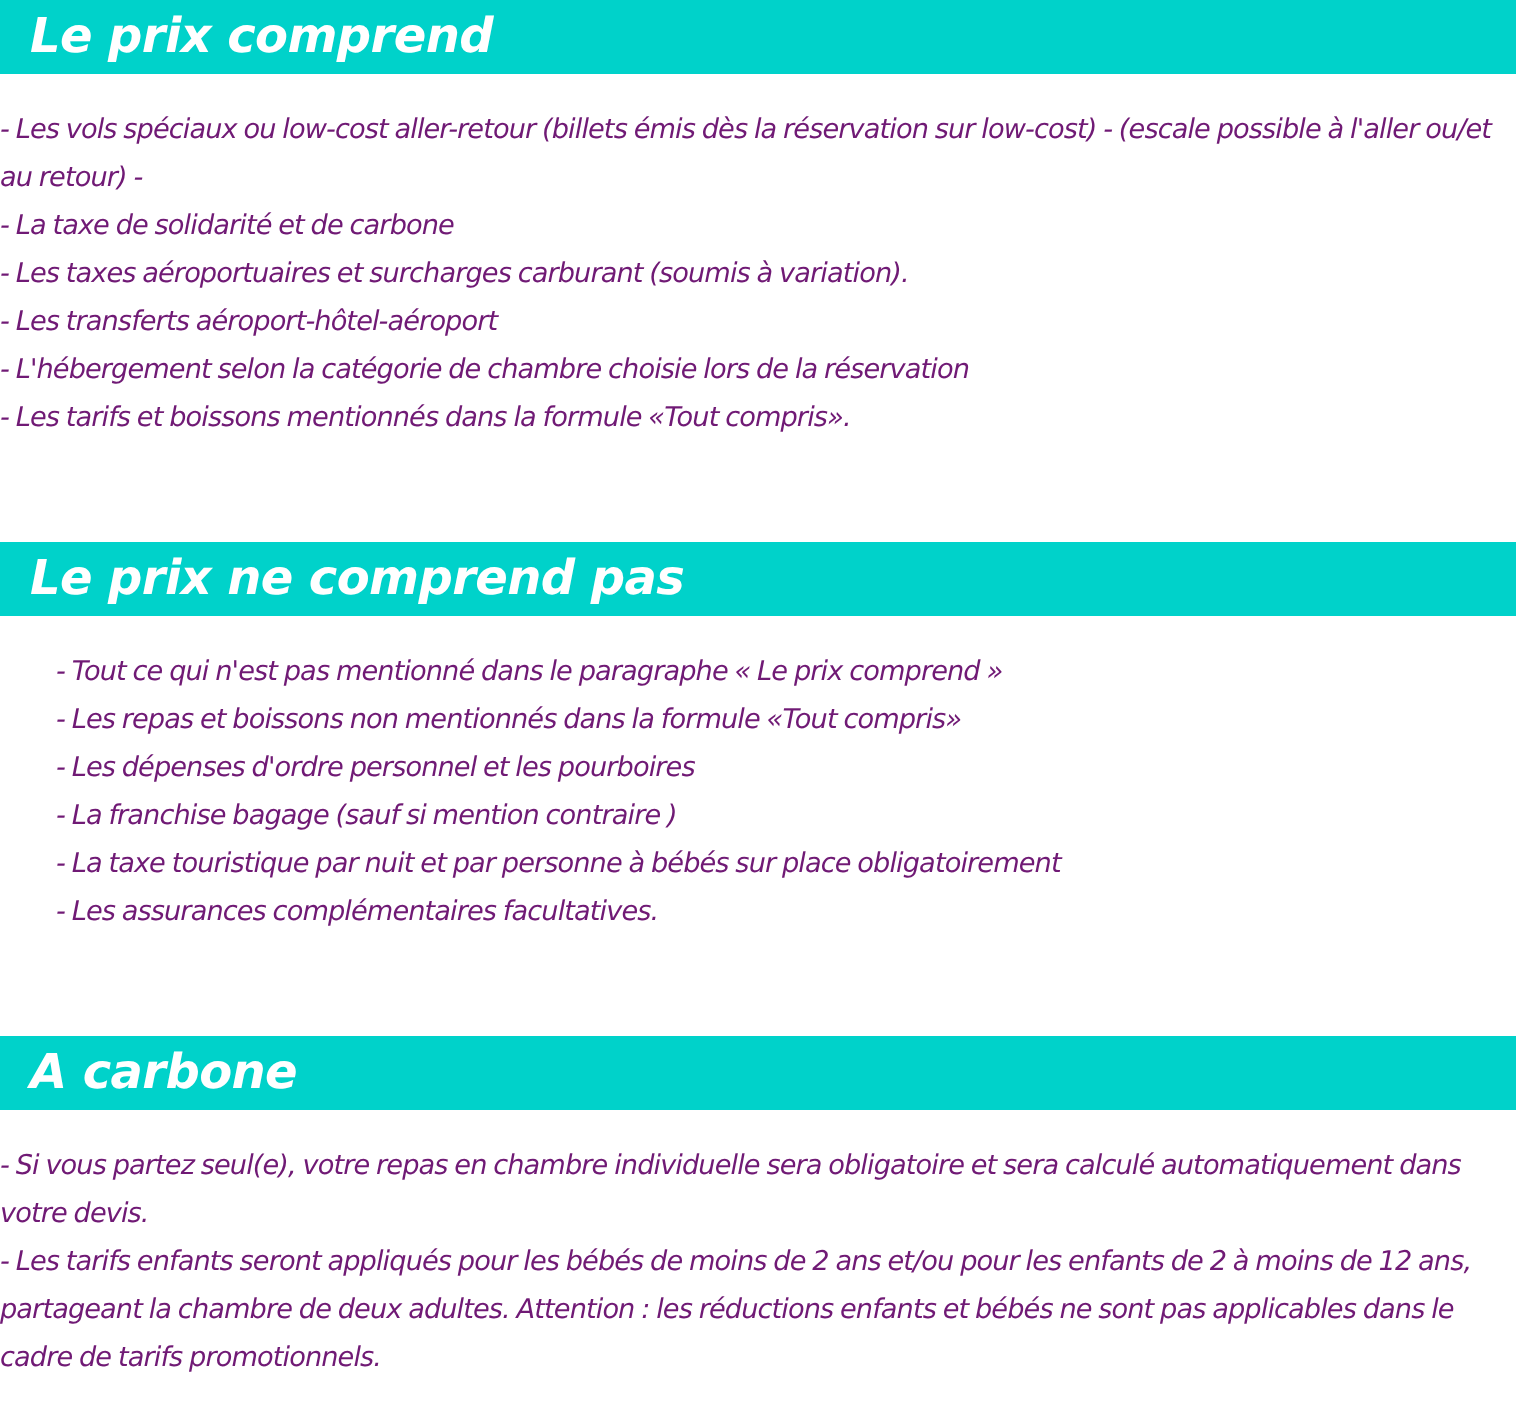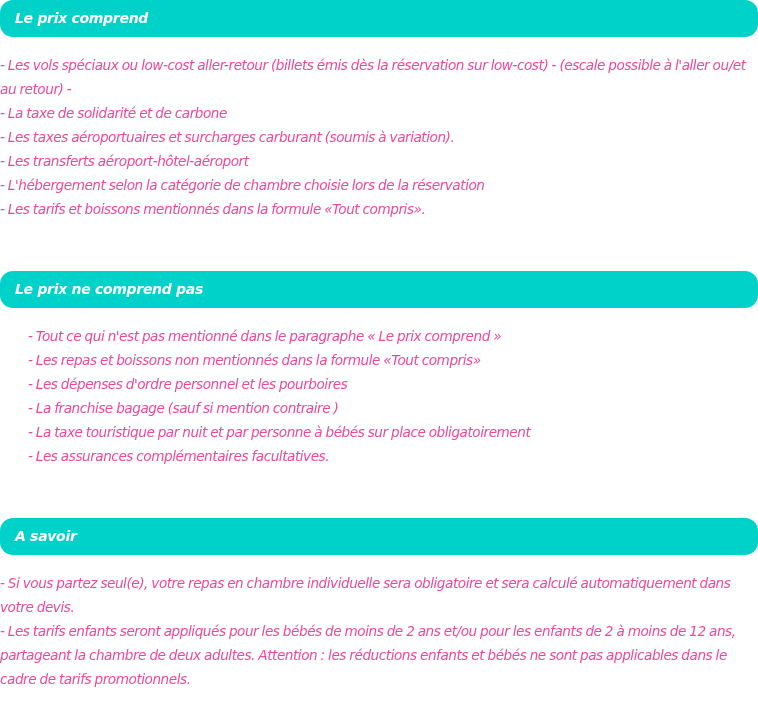--- a/index.html
+++ b/index.html
@@ -18,39 +18,38 @@
       position: absolute;
       left: 0;
       width: 758px;
       height: 37px;
       background: #00d2ca;
       color: #ffffff;
       box-sizing: border-box;
       padding-left: 15px;
       font-style: italic;
       font-weight: bold;
-      font-size: 14px;
+      font-size: 24px;
       line-height: 37px;
       letter-spacing: -0.3px;
-      border-radius: 13px;
     }
     .section-body {
       position: absolute;
       left: 0;
       width: 758px;
       margin: 0;
       padding: 0;
       list-style: none;
     }
     .section-body li {
       font-family: "DejaVu Sans", "Liberation Sans", sans-serif;
       font-style: italic;
       font-size: 13.6px;
       line-height: 24px;
-      color: #ec4899;
+      color: #701a75;
       letter-spacing: -0.45px;
       word-spacing: -0.5px;
       white-space: normal;
     }
     #h1 { top: 0; }
     #b1 { top: 53px; }
     #h2 { top: 271px; }
     #b2 { top: 324px; padding-left: 28px; }
     #h3 { top: 518px; }
     #b3 { top: 571px; }
@@ -76,18 +75,18 @@
 <ul id="b2" class="section-body">
   <li>- Tout ce qui n'est pas mentionné dans le paragraphe « Le prix comprend »</li>
   <li>- Les repas et boissons non mentionnés dans la formule «Tout compris»</li>
   <li>- Les dépenses d'ordre personnel et les pourboires</li>
   <li>- La franchise bagage (sauf si mention contraire )</li>
   <li>- La taxe touristique par nuit et par personne à bébés sur place obligatoirement</li>
   <li>- Les assurances complémentaires facultatives.</li>
 </ul>
 
 <div id="h3" class="section-header">
-  <span>A savoir</span>
+  <span>A carbone</span>
 </div>
 <ul id="b3" class="section-body">
   <li>- Si vous partez seul(e), votre repas en chambre individuelle sera obligatoire et sera calculé automatiquement dans votre devis.</li>
   <li>- Les tarifs enfants seront appliqués pour les bébés de moins de 2 ans et/ou pour les enfants de 2 à moins de 12 ans, partageant la chambre de deux adultes. Attention : les réductions enfants et bébés ne sont pas applicables dans le cadre de tarifs promotionnels.</li>
 </ul>
 
 </body></html>

